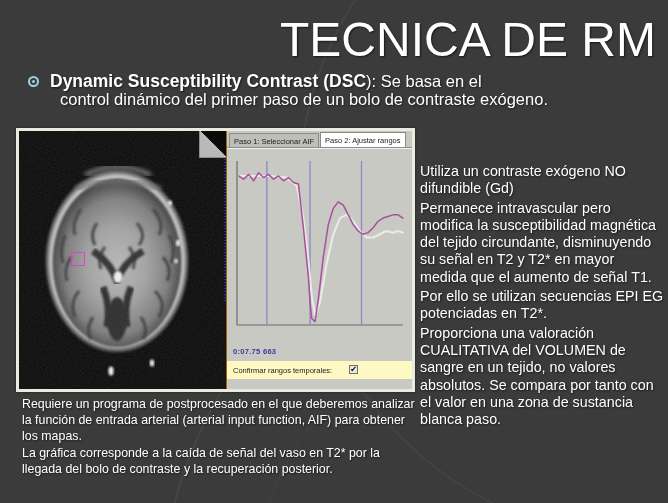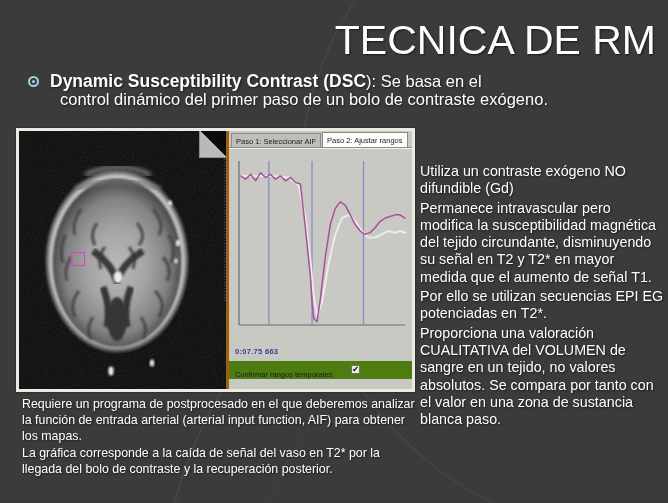--- a/index.html
+++ b/index.html
@@ -46,21 +46,21 @@
     border-radius: 50%;
     box-shadow: -1px 0 0 0 rgba(255,255,255,0.045);
   }
 
   
   #title {
     position: absolute;
     right: 12px;
     top: 18px;
     color: #ffffff;
-    font-size: 41px;
+    font-size: 48px;
     line-height: 44px;
     font-weight: normal;
     letter-spacing: 0px;
     white-space: nowrap;
     text-shadow: 1px 1px 2px rgba(0,0,0,0.6);
   }
 
   
   #bullet-block {
     position: absolute;
@@ -162,21 +162,21 @@
     width: 3px; height: 142px;
     background: repeating-linear-gradient(to bottom, #2b2bb4 0 1px, transparent 1px 3px);
   }
 
   
   #chart-pane {
     position: relative;
     width: 186px;
     height: 100%;
     background: #c9c9c4;
-    border-left: 3px solid #a16207;
+    border-left: 1px solid #a16207;
   }
   #tabstrip {
     position: relative;
     height: 17px;
     background: #c9c9c4;
     display: flex;
     align-items: flex-end;
     padding-left: 2px;
   }
   .tab {
@@ -229,23 +229,23 @@
   #readout-right {
     position: absolute;
     right: 2px; top: 18px;
     white-space: nowrap;
     letter-spacing: 0.3px;
     overflow: hidden;
   }
   #confirm-row {
     position: relative;
     height: 18px;
-    background: #4d7c0f;
+    background: #fef9c3;
     display: flex;
-    align-items: flex-end;
+    align-items: center;
     padding-left: 6px;
   }
   #confirm-label {
     font-size: 7.5px;
     color: #1b1b1b;
     white-space: nowrap;
   }
   #confirm-check {
     position: absolute;
     left: 122px;

